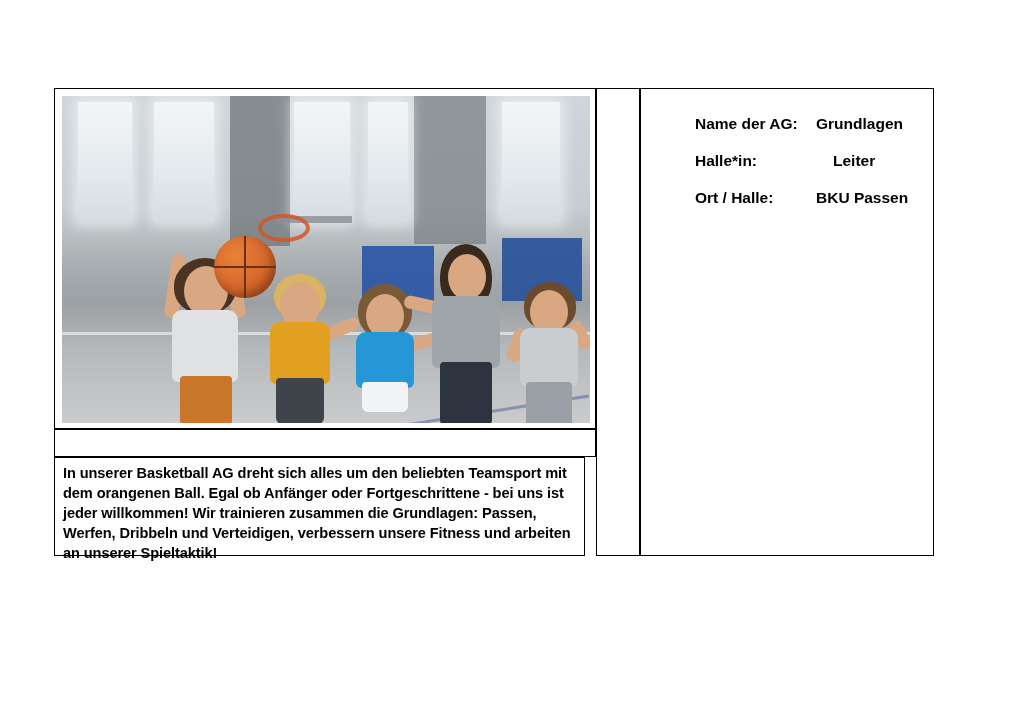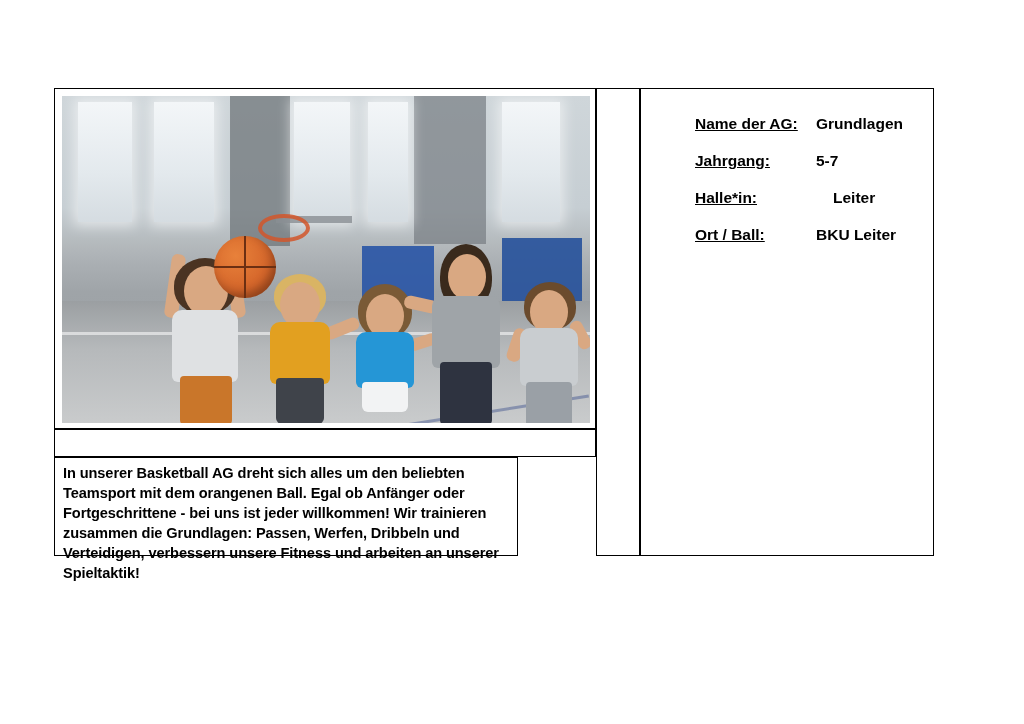--- a/index.html
+++ b/index.html
@@ -55,21 +55,21 @@
     left: 0;
     top: 341px;
     width: 542px;
     height: 28px;
   }
 
   
   .cell-desc {
     left: 0;
     top: 369px;
-    width: 464px;
+    width: 531px;
     height: 99px;
     padding: 6px 8px 4px 8px;
   }
 
   
   .cell-middle {
     left: 542px;
     top: 0;
     width: 44px;
     height: 468px;
@@ -89,21 +89,20 @@
     display: flex;
     align-items: baseline;
     margin: 0 0 19px 0;
     padding-left: 54px;
     font-size: 15.5px;
     font-weight: bold;
     white-space: nowrap;
   }
   .info-label {
     display: inline-block;
-    text-decoration: underline;
   }
   .info-value {
     display: inline-block;
     font-weight: bold;
   }
   .lbl-w1 { width: 121px; }
   .lbl-w2 { width: 121px; }
   .lbl-w3 { width: 138px; }
   .lbl-w4 { width: 121px; }
 
@@ -350,27 +349,23 @@
     </div>
 
     <div class="cell cell-middle"></div>
 
     <div class="cell cell-info">
       <div class="info-row">
         <span class="info-label lbl-w1">Name der AG:</span>
         <span class="info-value">Grundlagen</span>
       </div>
       <div class="info-row">
-        <span class="info-label lbl-w2">Jahrgang:</span>
-        <span class="info-value">5-7</span>
-      </div>
-      <div class="info-row">
         <span class="info-label lbl-w3">Halle*in:</span>
         <span class="info-value">Leiter</span>
       </div>
       <div class="info-row">
-        <span class="info-label lbl-w4">Ort / Ball:</span>
-        <span class="info-value">BKU Leiter</span>
+        <span class="info-label lbl-w4">Ort / Halle:</span>
+        <span class="info-value">BKU Passen</span>
       </div>
     </div>
 
   </div>
 </div>
 
 </body></html>

